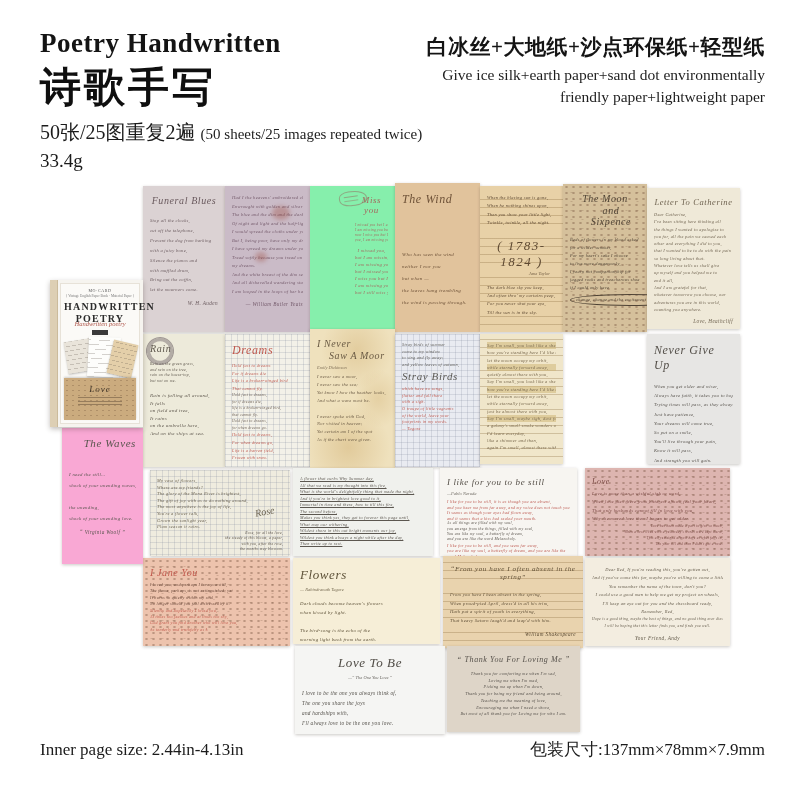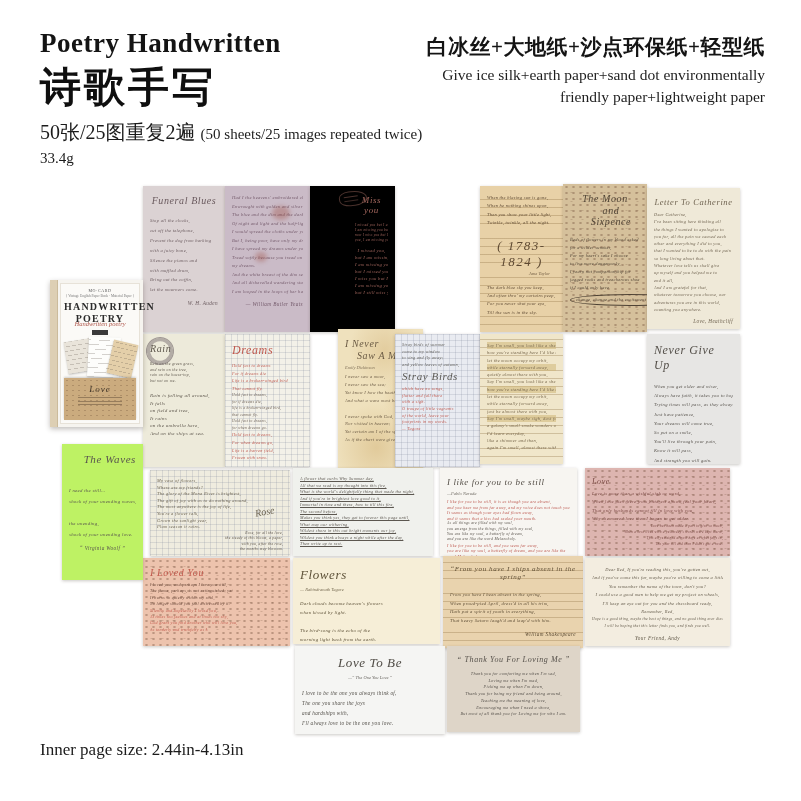--- a/index.html
+++ b/index.html
@@ -4,21 +4,21 @@
 <style>
   html,body{margin:0;padding:0;}
   body{width:801px;height:801px;background:#ffffff;position:relative;overflow:hidden;
        font-family:"Liberation Serif","DejaVu Serif",serif;color:#1d1d1d;}
   .abs{position:absolute;}
   
   .hdr-en{left:40px;top:28px;font-size:27px;font-weight:bold;letter-spacing:.5px;color:#141414;}
   .hdr-cn{left:40px;top:60px;font-size:41px;font-weight:900;letter-spacing:3px;color:#0f0f0f;}
   .spec{left:40px;top:119px;font-size:20px;color:#1b1b1b;}
   .spec .en{font-size:15px;color:#222;}
-  .weight{left:40px;top:150px;font-size:15px;color:#1b1b1b;}
+  .weight{left:40px;top:150px;font-size:19px;color:#1b1b1b;}
   .mat-cn{right:36px;top:33px;font-size:21px;font-weight:bold;text-align:right;color:#141414;letter-spacing:.5px;}
   .mat-en{right:36px;top:64px;font-size:15.5px;text-align:right;line-height:1.45;color:#1e1e1e;}
   
   .foot{font-size:17px;line-height:1.5;color:#1b1b1b;}
   .foot-l{left:40px;top:737px;}
   .foot-r{right:36px;top:737px;text-align:right;}
   
   #collage{position:absolute;left:0;top:0;width:801px;height:801px;}
   .tile{position:absolute;box-sizing:border-box;padding:8px 7px 6px;overflow:hidden;
         box-shadow:0 1px 3px rgba(70,58,45,.28);font-style:italic;}
@@ -46,21 +46,21 @@
   .grid{background-image:linear-gradient(rgba(128,138,158,.22) 1px,transparent 1px),
                          linear-gradient(90deg,rgba(128,138,158,.22) 1px,transparent 1px);
         background-size:6px 6px;}
   .lined{background-image:repeating-linear-gradient(0deg,transparent,transparent 7px,
                           rgba(138,108,62,.32) 7px,rgba(138,108,62,.32) 7.8px);}
   .speckle{background-image:radial-gradient(rgba(110,75,55,.38) 1px,transparent 1.4px),
                             radial-gradient(rgba(110,75,55,.22) .8px,transparent 1.2px);
            background-size:7px 6px,11px 9px;background-position:0 0,3px 4px;font-style:italic;}
   .aged{background-image:radial-gradient(ellipse 60% 40% at 55% 15%,rgba(198,158,88,.30),transparent 70%),
                          radial-gradient(ellipse 70% 45% at 45% 85%,rgba(198,158,88,.34),transparent 70%),
-                         radial-gradient(ellipse 40% 30% at 80% 50%,rgba(198,158,88,.25),transparent 70%);margin-left:28px;}
+                         radial-gradient(ellipse 40% 30% at 80% 50%,rgba(198,158,88,.25),transparent 70%);}
   
   .box{position:absolute;left:50px;top:280px;width:93px;height:147px;background:#f6f4ef;
        box-shadow:0 2px 5px rgba(60,50,40,.32);z-index:5;}
   .box-spine{position:absolute;left:0;top:0;bottom:0;width:7px;background:#ddcfb4;border-right:1px solid #cbbb9c;}
   .box-inner{position:absolute;left:10px;right:3px;top:3px;bottom:3px;background:#fbfaf7;
              border:1px solid #e7e2d8;box-sizing:border-box;padding:4px 3px;text-align:center;font-style:normal;}
   .box-brand{font-size:4px;letter-spacing:.6px;color:#555;}
   .box-bracket{font-size:3.5px;color:#777;margin:1px 0 3px;}
   .box-title{font-size:10px;font-weight:bold;letter-spacing:1.2px;color:#2b2b2b;line-height:1.15;}
   .box-script{display:block;font-size:6.5px;font-style:italic;color:#b0574c;margin-top:-4px;}
@@ -118,36 +118,45 @@
       <div class="tl" style="font-size: 4.5px; line-height: 8.5px;">I have spread my dreams under your feet;</div>
       <div class="tl" style="font-size: 4.5px; line-height: 8.5px;">Tread softly because you tread on</div>
       <div class="tl" style="font-size: 4.5px; line-height: 8.5px;">my dreams.</div>
       <div class="tl" style="font-size: 4.5px; line-height: 8.5px;">And the white breast of the dim sea,</div>
       <div class="tl" style="font-size: 4.5px; line-height: 8.5px;">And all dishevelled wandering stars,</div>
       <div class="tl" style="font-size: 4.5px; line-height: 8.5px;">I am looped in the loops of her hair.</div>
       <div class="sg">— William Butler Yeats</div>
       <div class="blot" style="left: 55%; top: 14%; width: 18px; height: 14px;"></div>
       <div class="blot" style="left: 35%; top: 45%; width: 12px; height: 10px;"></div>
     </div>
-    <div class="tile" style="left: 310px; top: 186px; width: 85px; height: 146px; background-color: #000000; color: rgb(164, 103, 94); text-align: center; padding-left: 45px;">
+    <div class="tile" style="left: 310px; top: 186px; width: 85px; height: 146px; background-color: #86efac; color: rgb(164, 103, 94); text-align: center; padding-left: 45px;">
       <div class="stamp-d"></div>
       <div class="tt" style="font-size: 9px; text-align: center;">Miss you</div>
       <div style="height: 4px;"></div>
       <div class="tl" style="font-size: 3.4px; line-height: 5.1px;">I missed you but I am missing you</div>
       <div class="tl" style="font-size: 3.4px; line-height: 5.1px;">I am missing you but I missed you</div>
       <div class="tl" style="font-size: 3.4px; line-height: 5.1px;">now I miss you but I am missing</div>
       <div class="tl" style="font-size: 3.4px; line-height: 5.1px;">you, I am missing you</div>
       <div class="tl" style="font-size: 3.4px; line-height: 5.1px;">&nbsp;</div>
       <div class="tl" style="font-size: 4.6px; line-height: 6.9px;">I missed you,</div>
       <div class="tl" style="font-size: 4.6px; line-height: 6.9px;">but I am missing you;</div>
       <div class="tl" style="font-size: 4.6px; line-height: 6.9px;">I am missing you,</div>
       <div class="tl" style="font-size: 4.6px; line-height: 6.9px;">but I missed you;</div>
       <div class="tl" style="font-size: 4.6px; line-height: 6.9px;">I miss you but I am missing you;</div>
       <div class="tl" style="font-size: 4.6px; line-height: 6.9px;">I am missing you</div>
       <div class="tl" style="font-size: 4.6px; line-height: 6.9px;">but I still miss you.</div>
+    </div>
+    <div class="tile" style="left: 395px; top: 183px; width: 85px; height: 149px; background-color: rgb(225, 195, 156); color: rgb(110, 82, 56);">
+      <div class="tt" style="font-size: 12px;">The Wind</div>
+      <div style="height: 38px;"></div>
+      <div class="tl" style="font-size: 5px; line-height: 12px;">Who has seen the wind</div>
+      <div class="tl" style="font-size: 5px; line-height: 12px;">neither I nor you</div>
+      <div class="tl" style="font-size: 5px; line-height: 12px;">but when —</div>
+      <div class="tl" style="font-size: 5px; line-height: 12px;">the leaves hang trembling</div>
+      <div class="tl" style="font-size: 5px; line-height: 12px;">the wind is passing through.</div>
     </div>
     <div class="tile lined" style="left: 480px; top: 186px; width: 83px; height: 146px; background-color: rgb(232, 209, 167); color: rgb(95, 74, 51);">
       <div class="tl" style="font-size: 4.4px; line-height: 8.4px;">When the blazing sun is gone,</div>
       <div class="tl" style="font-size: 4.4px; line-height: 8.4px;">When he nothing shines upon,</div>
       <div class="tl" style="font-size: 4.4px; line-height: 8.4px;">Then you show your little light,</div>
       <div class="tl" style="font-size: 4.4px; line-height: 8.4px;">Twinkle, twinkle, all the night.</div>
       <div class="big">( 1783-1824 )</div>
       <div class="bigsig">Jane Taylor</div>
       <div class="tl" style="font-size: 4.4px; line-height: 8.4px;">The dark blue sky you keep,</div>
       <div class="tl" style="font-size: 4.4px; line-height: 8.4px;">And often thro' my curtains peep,</div>
@@ -324,42 +333,42 @@
       <div class="tl" style="font-size: 4.6px; line-height: 8.3px;">Love is more than a wishful sigh or word,</div>
       <div class="tl" style="font-size: 4.6px; line-height: 8.3px;">When love dies there from bitterest almost feel your heart,</div>
       <div class="tl" style="font-size: 4.6px; line-height: 8.3px;">That only husbands cannot fill in love with you,</div>
       <div class="tl" style="font-size: 4.6px; line-height: 8.3px;">Why the moved love then I began to get older.</div>
       <div class="tl" style="font-size: 3.4px; line-height: 6.1px; text-align: right;">Love has been made a part to give so much,</div>
       <div class="tl" style="font-size: 3.4px; line-height: 6.1px; text-align: right;">When a love lived with a yesterday's words were kept warm,</div>
       <div class="tl" style="font-size: 3.4px; line-height: 6.1px; text-align: right;">This all remained almost here at what falls in,</div>
       <div class="tl" style="font-size: 3.4px; line-height: 6.1px; text-align: right;">The year till and then I didn't get a rose.</div>
     </div>
     <div class="tile speckle" style="left: 143px; top: 558px; width: 147px; height: 88px; background-color: rgb(237, 195, 173); color: rgb(194, 90, 77);">
-      <div class="tt" style="font-size: 10px;">I Loved You</div>
+      <div class="tt" style="font-size: 10px;">I Jane You</div>
       <div class="tl" style="font-size: 4px; line-height: 6.4px; color: rgb(107, 74, 60);">I loved you; and perhaps I love you still,</div>
       <div class="tl" style="font-size: 4px; line-height: 6.4px; color: rgb(107, 74, 60);">The flame, perhaps, is not extinguished; yet</div>
       <div class="tl" style="font-size: 4px; line-height: 6.4px; color: rgb(107, 74, 60);">It burns so quietly within my soul,</div>
       <div class="tl" style="font-size: 4px; line-height: 6.4px; color: rgb(107, 74, 60);">No longer should you feel distressed by it.</div>
       <div class="tl" style="font-size: 4px; line-height: 6.4px; color: rgb(194, 90, 77);">Silently and hopelessly I loved you,</div>
       <div class="tl" style="font-size: 4px; line-height: 6.4px; color: rgb(194, 90, 77);">At times too jealous and at times too shy,</div>
       <div class="tl" style="font-size: 4px; line-height: 6.4px; color: rgb(194, 90, 77);">God grant you find another who will love you,</div>
       <div class="tl" style="font-size: 4px; line-height: 6.4px; color: rgb(194, 90, 77);">As tenderly and truthfully as I.</div>
     </div>
     <div class="tile" style="left: 293px; top: 558px; width: 147px; height: 86px; background-color: rgb(246, 238, 215); color: rgb(93, 81, 56);">
       <div class="tt" style="font-size: 13px;">Flowers</div>
       <div class="sub">— Rabindranath Tagore</div>
       <div style="height: 4px;"></div>
       <div class="tl" style="font-size: 4.8px; line-height: 9.1px;">Dark clouds become heaven's flowers</div>
       <div class="tl" style="font-size: 4.8px; line-height: 9.1px;">when kissed by light.</div>
       <div class="tl" style="font-size: 4.8px; line-height: 9.1px;">&nbsp;</div>
       <div class="tl" style="font-size: 4.8px; line-height: 9.1px;">The bird-song is the echo of the</div>
       <div class="tl" style="font-size: 4.8px; line-height: 9.1px;">morning light back from the earth.</div>
     </div>
     <div class="tile lined" style="left: 443px; top: 556px; width: 140px; height: 92px; background-color: rgb(233, 211, 174); color: rgb(92, 76, 52);">
-      <div class="tt" style="font-size: 7px; text-align: center;">“From you have I ships absent in the spring”</div>
+      <div class="tt" style="font-size: 7px; text-align: center;">“From you have I often absent in the spring”</div>
       <div style="height: 6px;"></div>
       <div class="tl" style="font-size: 4.6px; line-height: 8.7px;">From you have I been absent in the spring,</div>
       <div class="tl" style="font-size: 4.6px; line-height: 8.7px;">When proud-pied April, dress'd in all his trim,</div>
       <div class="tl" style="font-size: 4.6px; line-height: 8.7px;">Hath put a spirit of youth in everything,</div>
       <div class="tl" style="font-size: 4.6px; line-height: 8.7px;">That heavy Saturn laugh'd and leap'd with him.</div>
       <div class="sg">William Shakespeare</div>
     </div>
     <div class="tile" style="left: 585px; top: 558px; width: 145px; height: 88px; background-color: rgb(243, 237, 224); color: rgb(99, 90, 74); text-align: center;">
       <div class="tl" style="font-size: 4.4px; line-height: 8.4px;">Dear Red, If you're reading this, you've gotten out,</div>
       <div class="tl" style="font-size: 4.4px; line-height: 8.4px;">And if you've come this far, maybe you're willing to come a little further,</div>
@@ -384,21 +393,21 @@
       <div class="tt" style="font-size: 8px; text-align: center;">“ Thank You For Loving Me ”</div>
       <div style="height: 3px;"></div>
       <div class="tl" style="font-size: 4.2px; line-height: 6.7px;">Thank you for comforting me when I'm sad,</div>
       <div class="tl" style="font-size: 4.2px; line-height: 6.7px;">Loving me when I'm mad,</div>
       <div class="tl" style="font-size: 4.2px; line-height: 6.7px;">Picking me up when I'm down,</div>
       <div class="tl" style="font-size: 4.2px; line-height: 6.7px;">Thank you for being my friend and being around,</div>
       <div class="tl" style="font-size: 4.2px; line-height: 6.7px;">Teaching me the meaning of love,</div>
       <div class="tl" style="font-size: 4.2px; line-height: 6.7px;">Encouraging me when I need a shove,</div>
       <div class="tl" style="font-size: 4.2px; line-height: 6.7px;">But most of all thank you for Loving me for who I am.</div>
     </div>
-    <div class="tile" style="left: 62px; top: 444px; width: 81px; height: 136px; background-color: #bef264; color: rgb(89, 85, 78);">
+    <div class="tile" style="left: 62px; top: 428px; width: 81px; height: 136px; background-color: #f9a8d4; color: rgb(89, 85, 78);">
       <div class="tt" style="font-size: 11px; text-align: right;">The Waves</div>
       <div style="height: 16px;"></div>
       <div class="tl" style="font-size: 4.8px; line-height: 11px;">I need the still...</div>
       <div class="tl" style="font-size: 4.8px; line-height: 11px;">shock of your unending waves,</div>
       <div class="tl" style="font-size: 4.8px; line-height: 11px;">&nbsp;</div>
       <div class="tl" style="font-size: 4.8px; line-height: 11px;">the unending,</div>
       <div class="tl" style="font-size: 4.8px; line-height: 11px;">shock of your unending love.</div>
       <div class="sg" style="text-align: center;">“ Virginia Woolf ”</div>
     </div>
   </div>
@@ -425,13 +434,14 @@
           <i></i>
         </div>
     </div>
   </div>
 </div>
 
 <div class="abs foot foot-l">
   <div>Inner page size: 2.44in-4.13in</div>
 </div>
 <div class="abs foot foot-r">
+  <div>包装尺寸:137mm×78mm×7.9mm</div>
 </div>
 
 </body></html>

